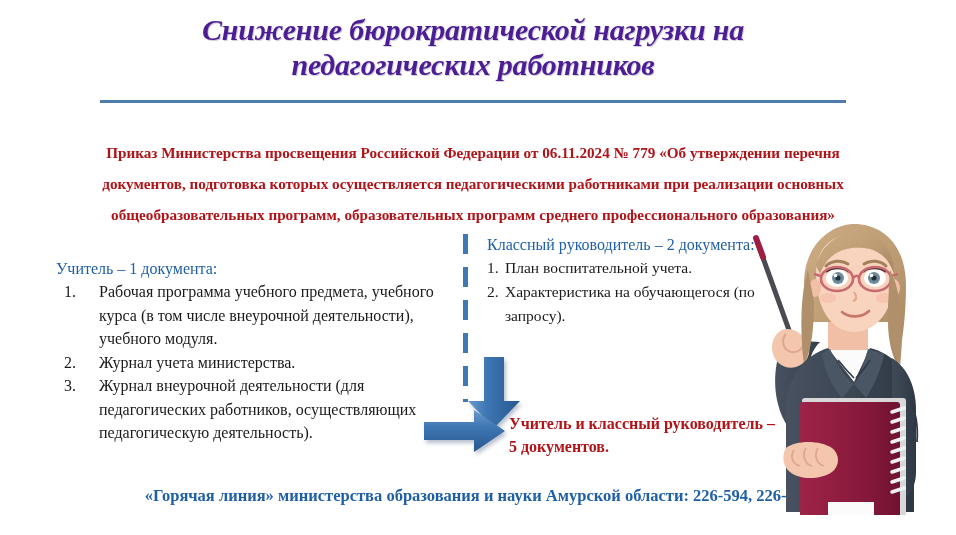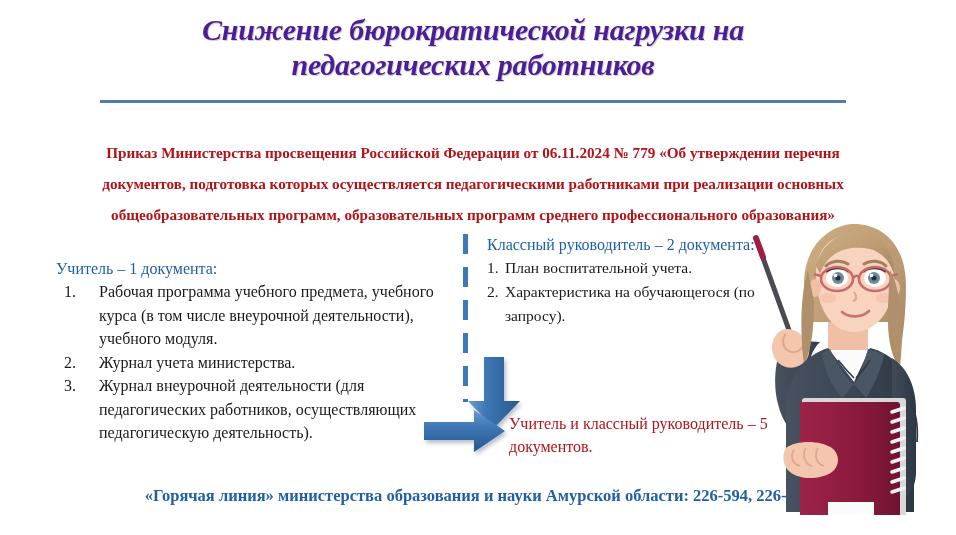--- a/index.html
+++ b/index.html
@@ -146,21 +146,21 @@
     height: 44px;
     filter: drop-shadow(2px 3px 2px rgba(90,110,140,0.45));
   }
 
   
   .summary-red {
     position: absolute;
     left: 509px;
     top: 412px;
     width: 276px;
-    font-weight: normal;
+    font-weight: bold;
     font-size: 16px;
     line-height: 23px;
     color: #b01419;
   }
 
   
   .hotline {
     position: absolute;
     left: 0;
     top: 485px;

